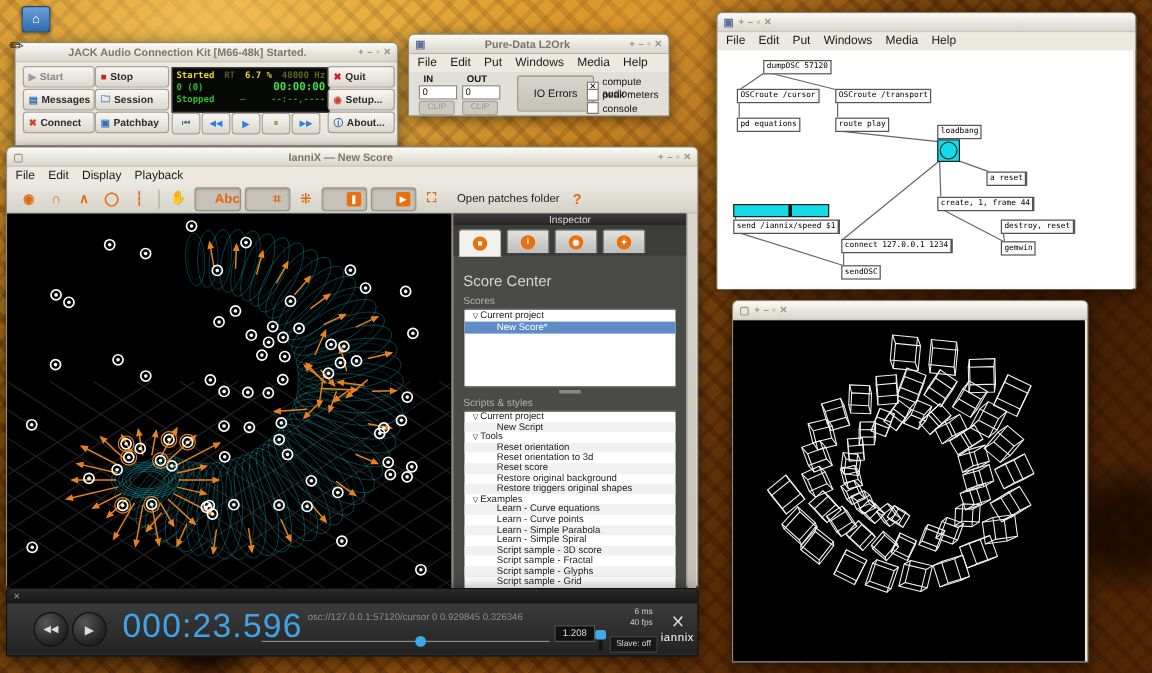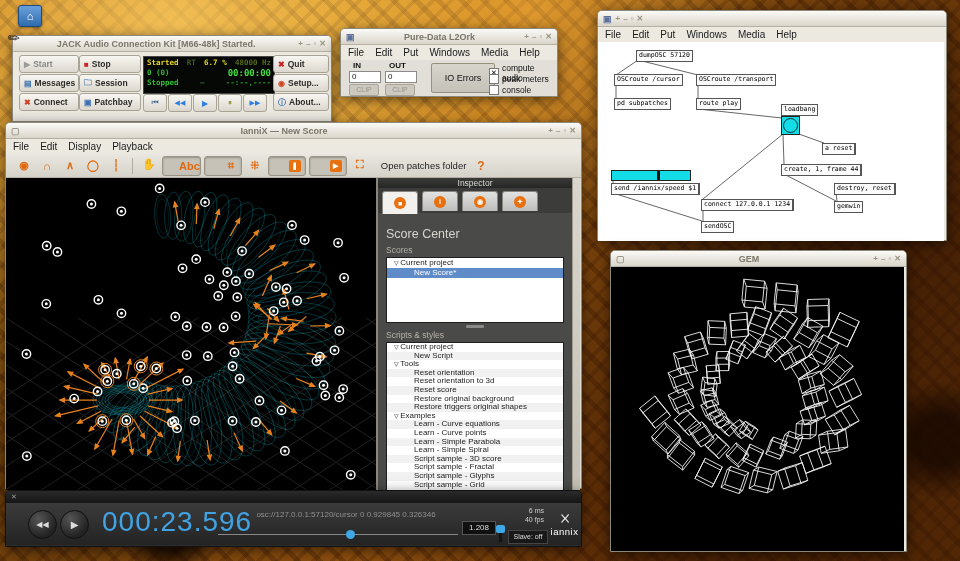--- a/index.html
+++ b/index.html
@@ -310,21 +310,21 @@
     </svg>
     <div id="patch-bang" style="left:183px;top:74px">
         <i></i>
       </div>
     <div id="patch-slider" style="left:13px;top:128px">
         <i></i>
       </div>
   <div class="pdobj obj" style="left: 38px; top: 8px;">dumpOSC 57120</div>
       <div class="pdobj obj" style="left: 16px; top: 32px;">OSCroute /cursor</div>
       <div class="pdobj obj" style="left: 98px; top: 32px;">OSCroute /transport</div>
-      <div class="pdobj obj" style="left: 16px; top: 56px;">pd subpatches</div>
+      <div class="pdobj obj" style="left: 16px; top: 56px;">pd equations</div>
       <div class="pdobj obj" style="left: 98px; top: 56px;">route play</div>
       <div class="pdobj obj" style="left: 183px; top: 62px;">loadbang</div>
       <div class="pdobj msg" style="left: 224px; top: 101px;">a reset</div>
       <div class="pdobj msg" style="left: 183px; top: 122px;">create, 1, frame 44</div>
       <div class="pdobj msg" style="left: 236px; top: 141px;">destroy, reset</div>
       <div class="pdobj obj" style="left: 236px; top: 159px;">gemwin</div>
       <div class="pdobj msg" style="left: 13px; top: 141px;">send /iannix/speed $1</div>
       <div class="pdobj msg" style="left: 103px; top: 157px;">connect 127.0.0.1 1234</div>
       <div class="pdobj obj" style="left: 103px; top: 179px;">sendOSC</div>
     </div>
@@ -875,21 +875,20 @@
     <div id="tr-logo">
       <span class="lg">☓</span>
       <span class="lt">iannix</span>
     </div>
   </div>
 </div>
 
 <div class="window" id="win-gem">
   <div class="titlebar">
     <span class="tb-icon" style="color:#9a9588">▢</span>
-    <span class="tb-title">GEM</span>
     <span class="wbtns">
         <span class="wb">+</span>
         <span class="wb">–</span>
         <span class="wb">▫</span>
         <span class="wb">✕</span>
       </span>
   </div>
   <div id="gem-canvas">
     <svg id="gem-svg" width="293" height="284">
         <rect x="0" y="0" width="293" height="284" fill="#000"></rect>

